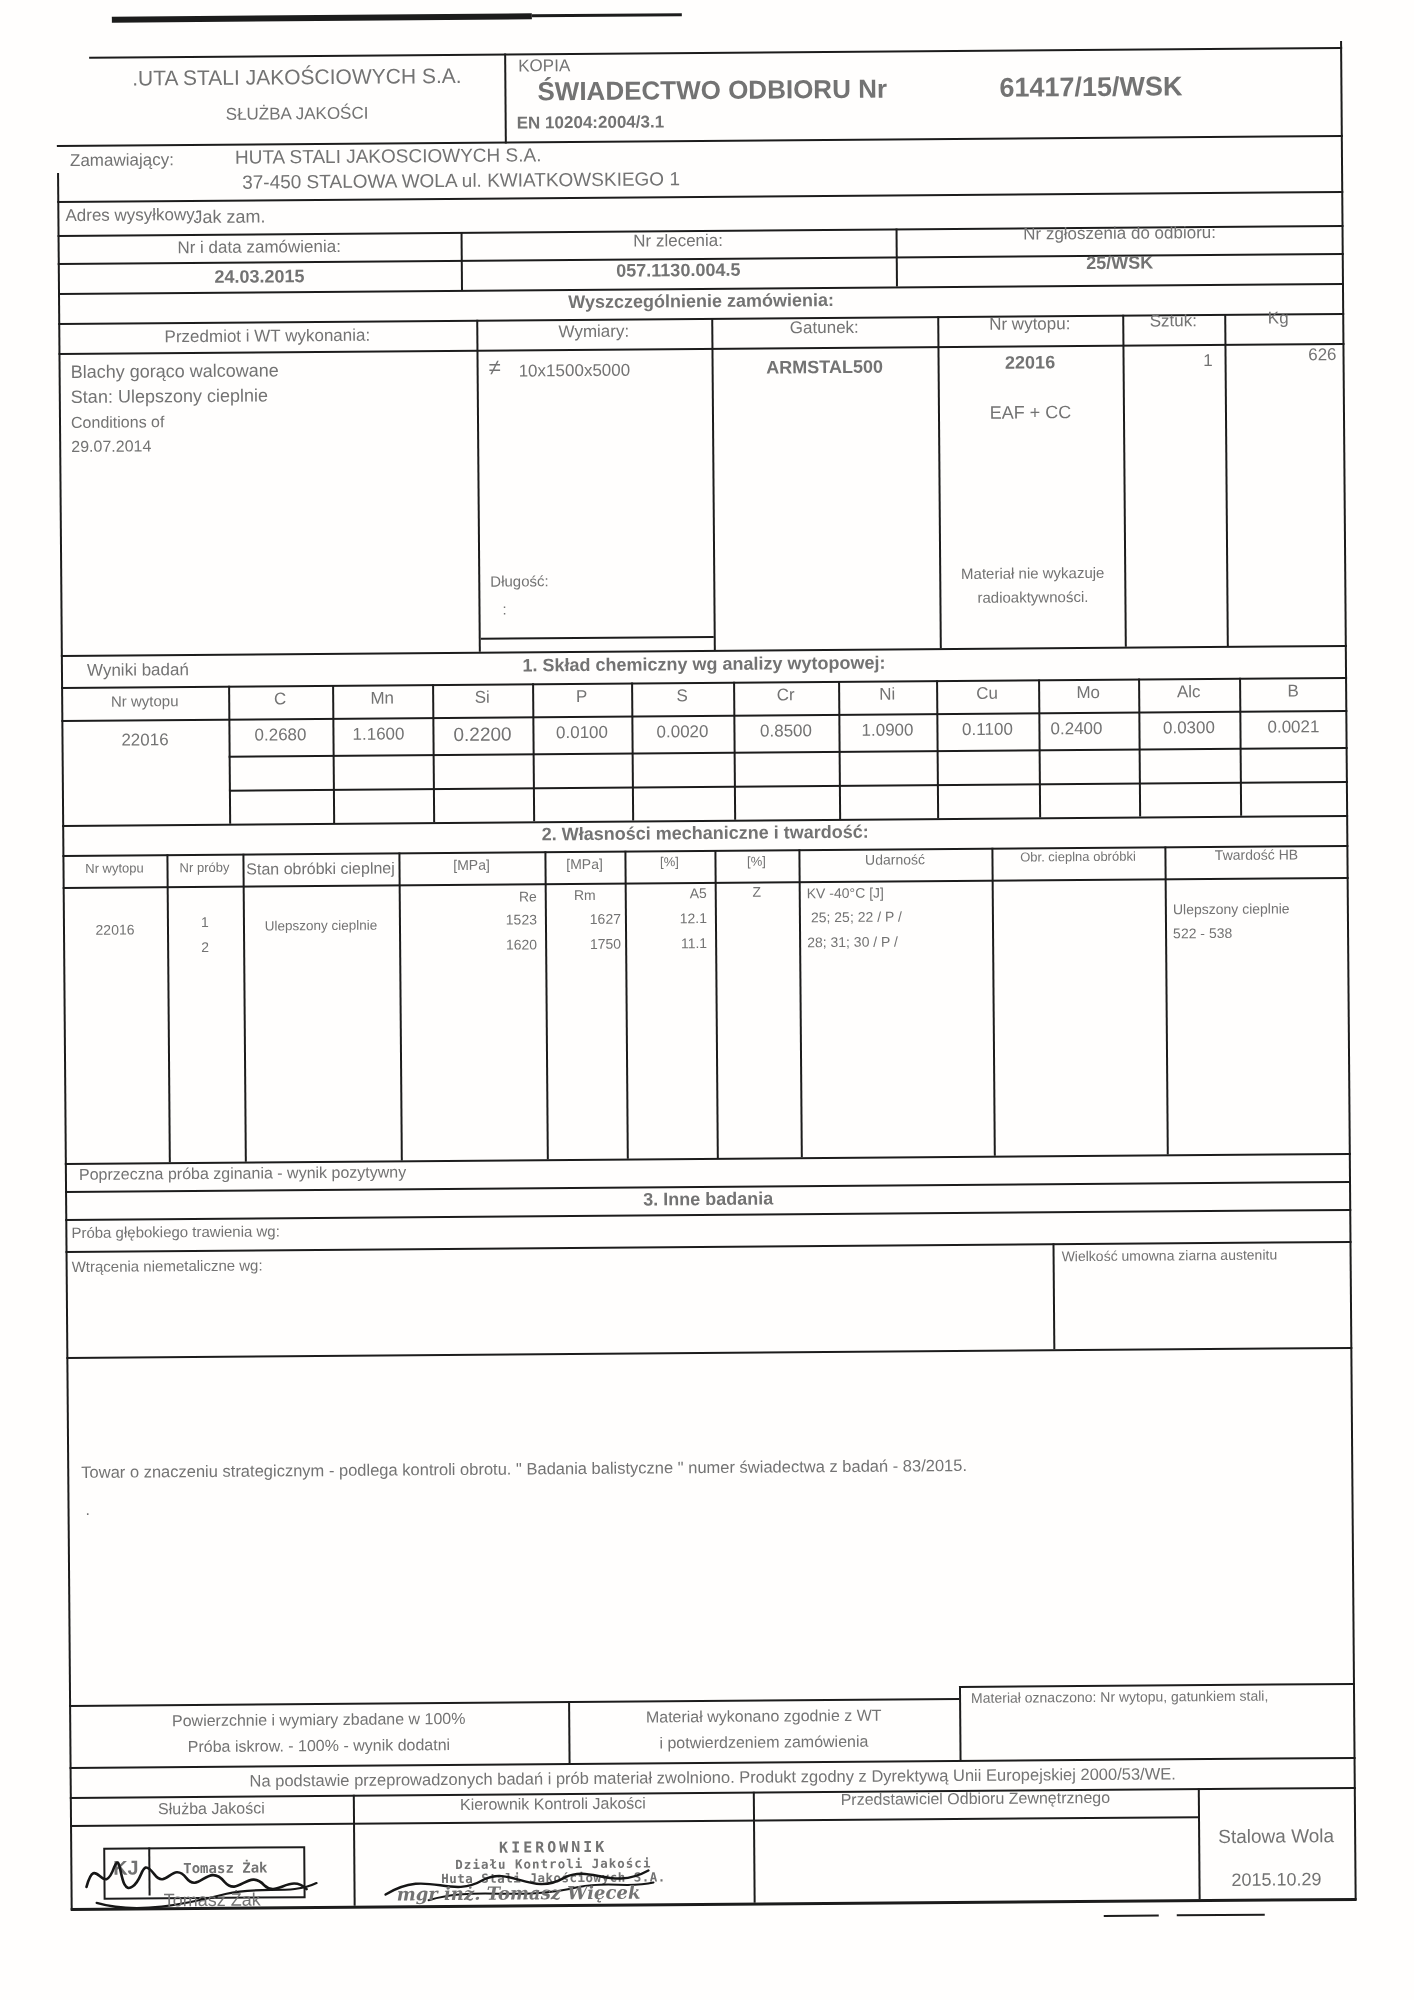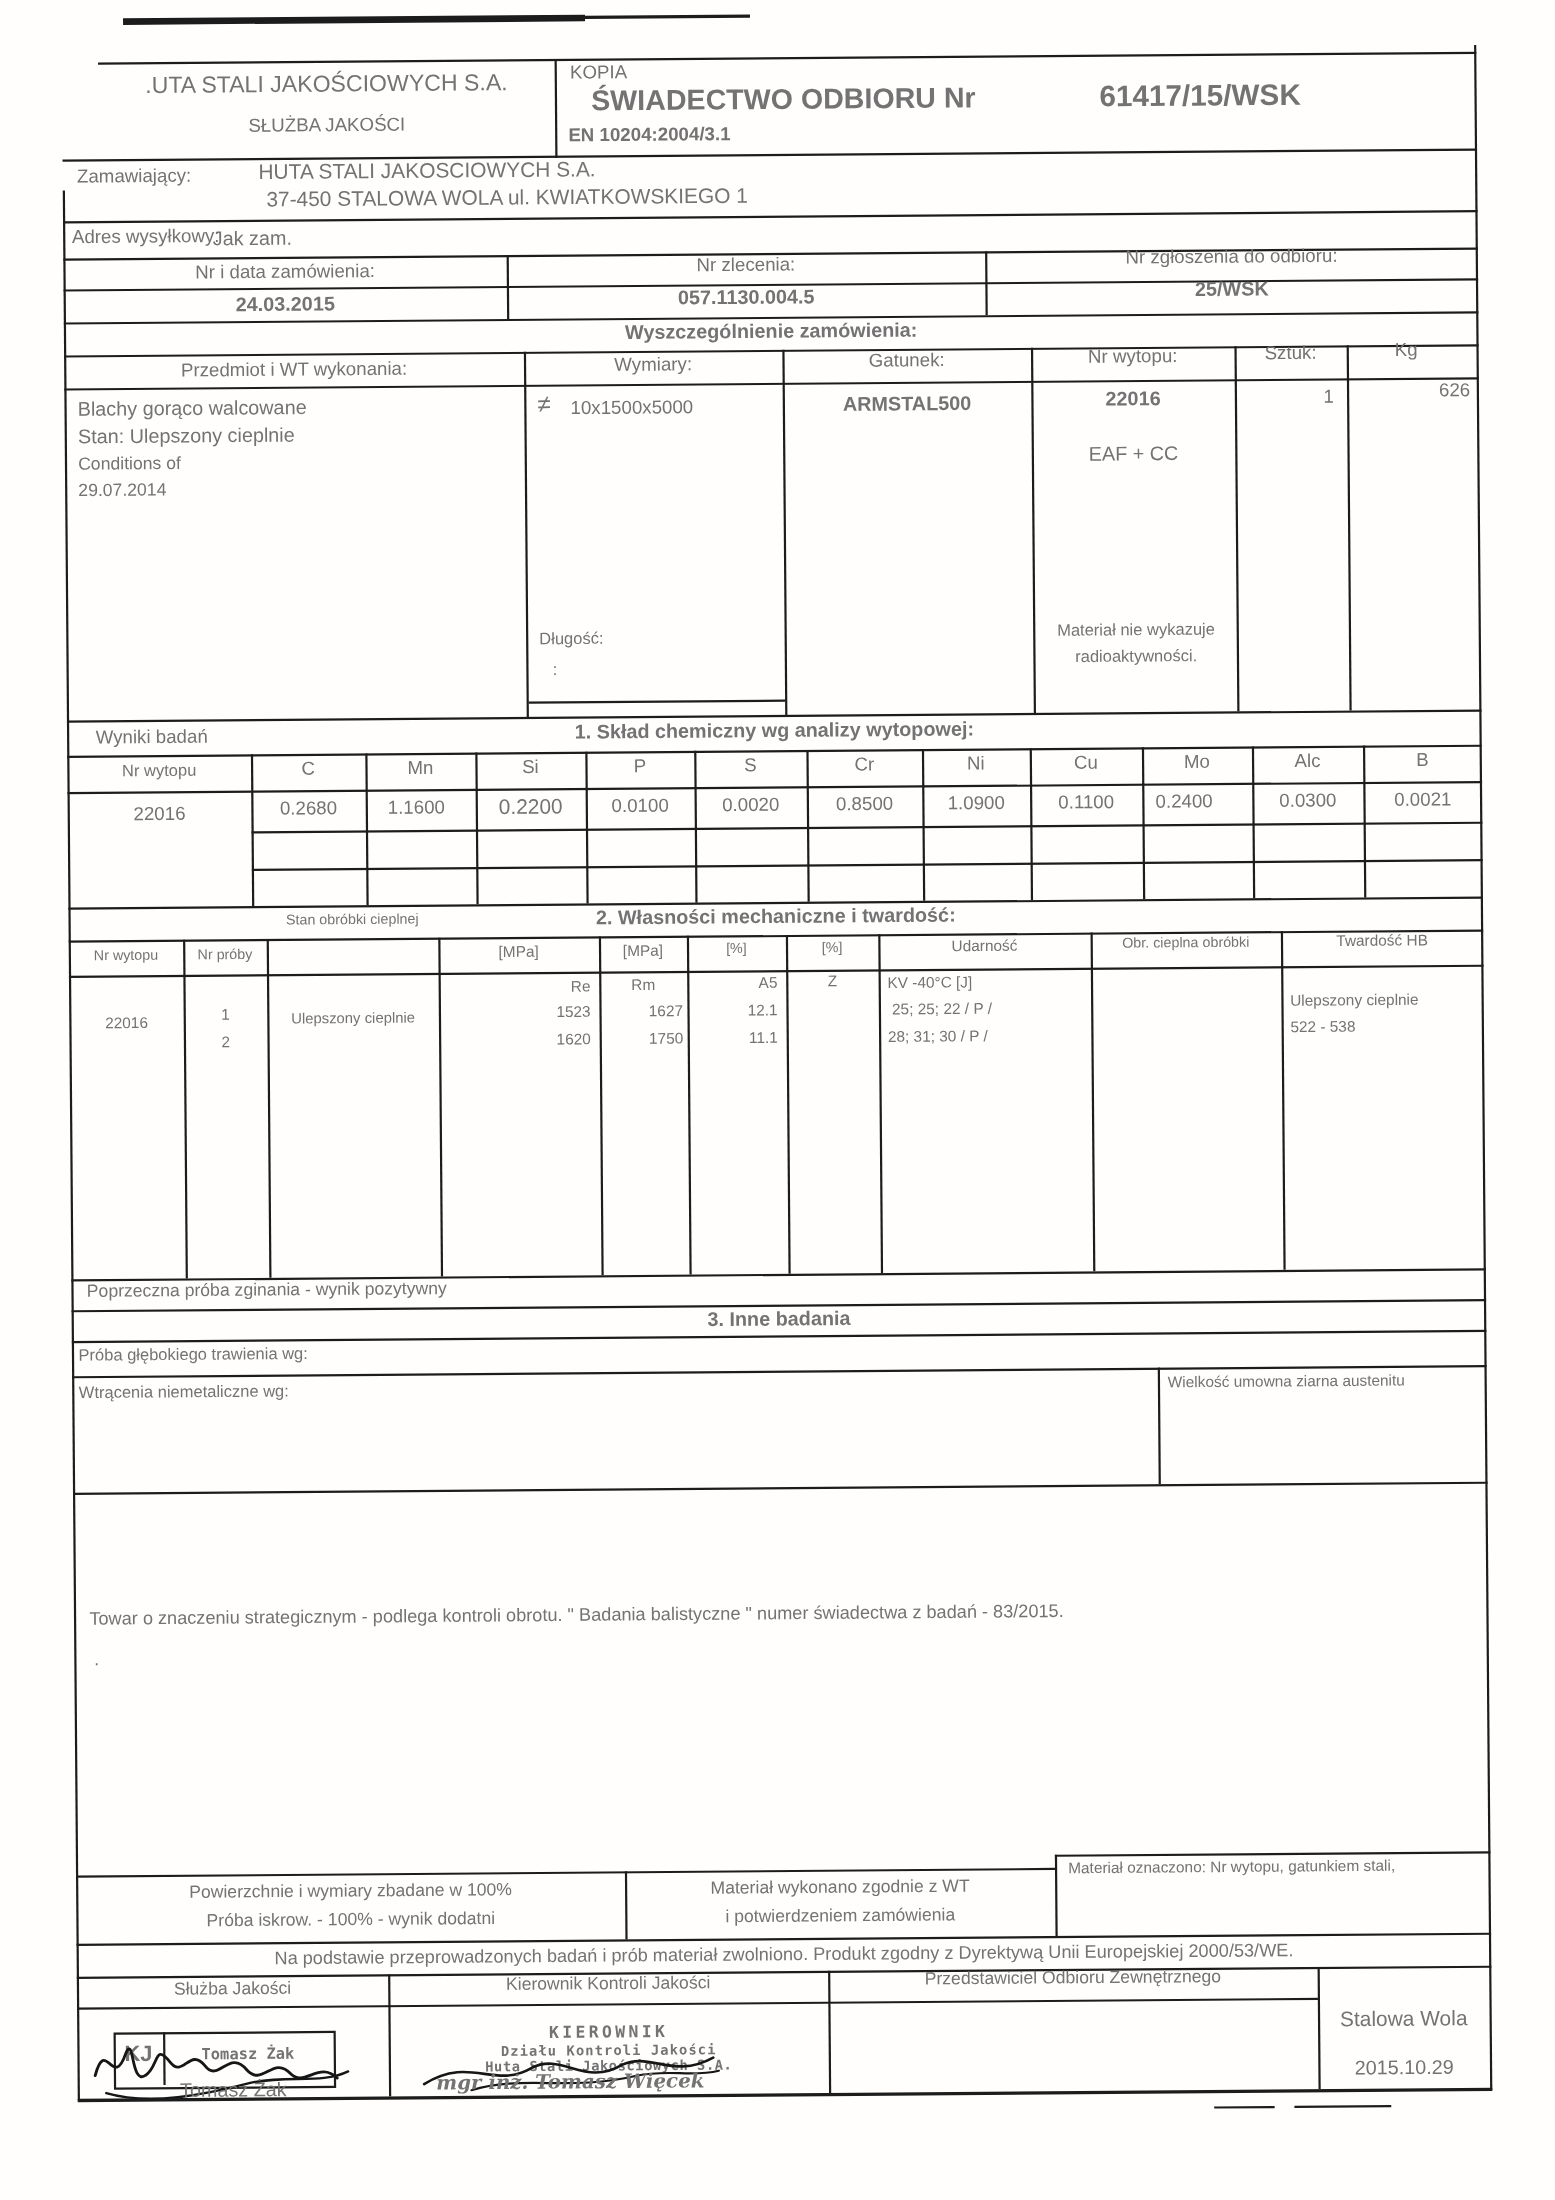--- a/index.html
+++ b/index.html
@@ -146,21 +146,21 @@
   <div class="v" style="left:398px;top:850px;height:308px"></div>
   <div class="v" style="left:544px;top:850px;height:308px"></div>
   <div class="v" style="left:624px;top:850px;height:308px"></div>
   <div class="v" style="left:714px;top:850px;height:308px"></div>
   <div class="v" style="left:798px;top:850px;height:308px"></div>
   <div class="v" style="left:991px;top:850px;height:308px"></div>
   <div class="v" style="left:1164px;top:850px;height:308px"></div>
 
   <div class="t c" style="left:62px;top:857px;width:104px;font-size:13px">Nr wytopu</div>
   <div class="t c" style="left:166px;top:857px;width:76px;font-size:13px">Nr próby</div>
-  <div class="t c" style="left:242px;top:826px;width:156px;font-size:13px">Stan obróbki cieplnej</div>
+  <div class="t c" style="left:242px;top:857px;width:156px;font-size:16px">Stan obróbki cieplnej</div>
   <div class="t c" style="left:398px;top:856px;width:146px;font-size:14px">[MPa]</div>
   <div class="t c" style="left:544px;top:856px;width:80px;font-size:14px">[MPa]</div>
   <div class="t c" style="left:624px;top:855px;width:90px;font-size:13px">[%]</div>
   <div class="t c" style="left:714px;top:855px;width:84px;font-size:13px">[%]</div>
   <div class="t c" style="left:798px;top:854px;width:193px;font-size:14px">Udarność</div>
   <div class="t c" style="left:991px;top:853px;width:173px;font-size:13px">Obr. cieplna obróbki</div>
   <div class="t c" style="left:1164px;top:852px;width:184px;font-size:14px">Twardość HB</div>
   <div class="h" style="left:62px;top:882px;width:1286px"></div>
 
   <div class="t r" style="left:398px;top:888px;width:138px;font-size:14px">Re</div>

